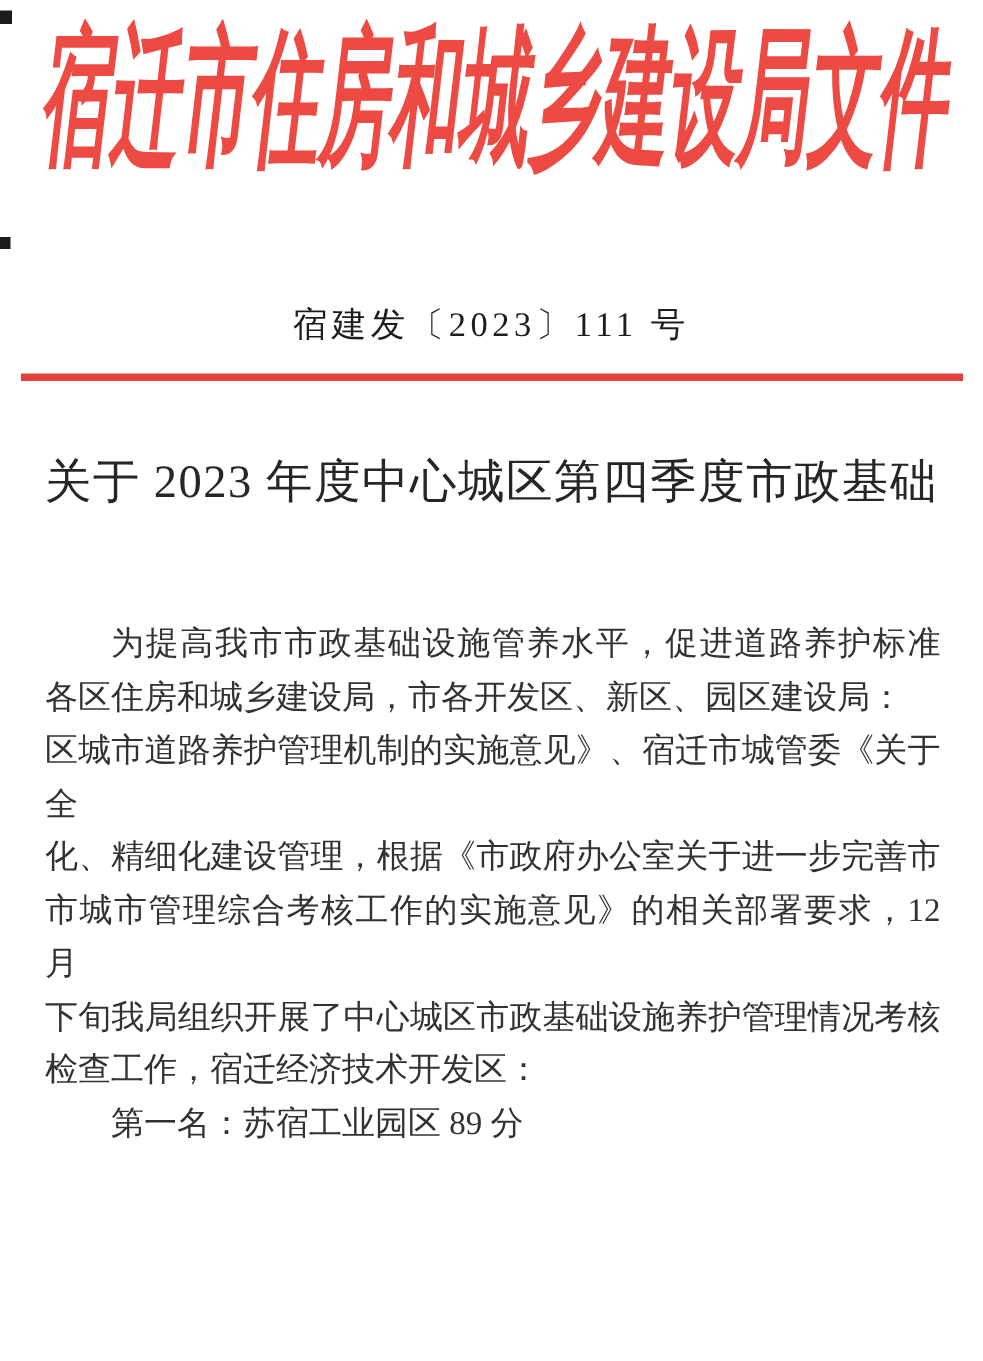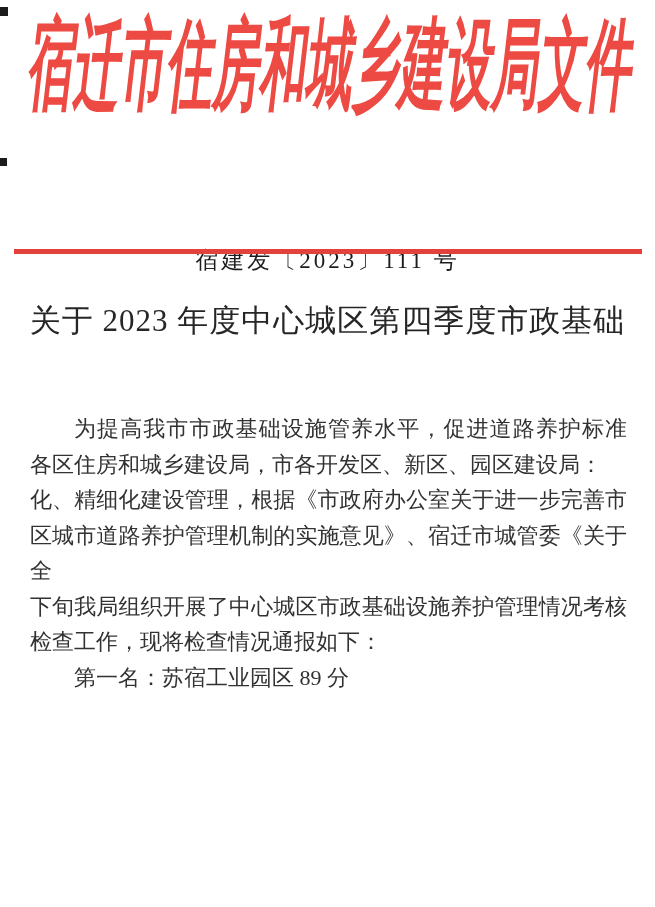--- a/index.html
+++ b/index.html
@@ -55,21 +55,20 @@
   
   .doc-number {
     position: absolute;
     left: 0; top: 202px;
     width: 100%;
     text-align: center;
     font-size: 23px;
     line-height: 30px;
     letter-spacing: 3px;
     color: #1d1d1d;
-    margin-top: 44px;
   }
   
   .red-rule {
     position: absolute;
     left: 14px; top: 249px;
     width: 628px; height: 5px;
     background: var(--rule-red, #e2423b);
   }
   
   .doc-title {
@@ -120,21 +119,22 @@
 
   <div class="red-rule"></div>
 
   <div class="doc-title">
     <div>关于 2023 年度中心城区第四季度市政基础</div>
   </div>
 
   <div class="body-block">
     <div class="ln indent just">为提高我市市政基础设施管养水平，促进道路养护标准</div>
     <div class="ln">各区住房和城乡建设局，市各开发区、新区、园区建设局：</div>
+    <div class="ln just">区城市道路养护管理机制的实施意见》、宿迁市城管委《关于全</div>
     <div class="ln just">化、精细化建设管理，根据《市政府办公室关于进一步完善市</div>
-    <div class="ln just">区城市道路养护管理机制的实施意见》、宿迁市城管委《关于全</div>
+    <div class="ln just">市城市管理综合考核工作的实施意见》的相关部署要求，12 月</div>
     <div class="ln just">下旬我局组织开展了中心城区市政基础设施养护管理情况考核</div>
-    <div class="ln">检查工作，现将检查情况通报如下：</div>
+    <div class="ln">检查工作，宿迁经济技术开发区：</div>
     <div class="ln indent">第一名：苏宿工业园区 89 分</div>
 
   </div>
 
 </div>
 
 </body></html>

